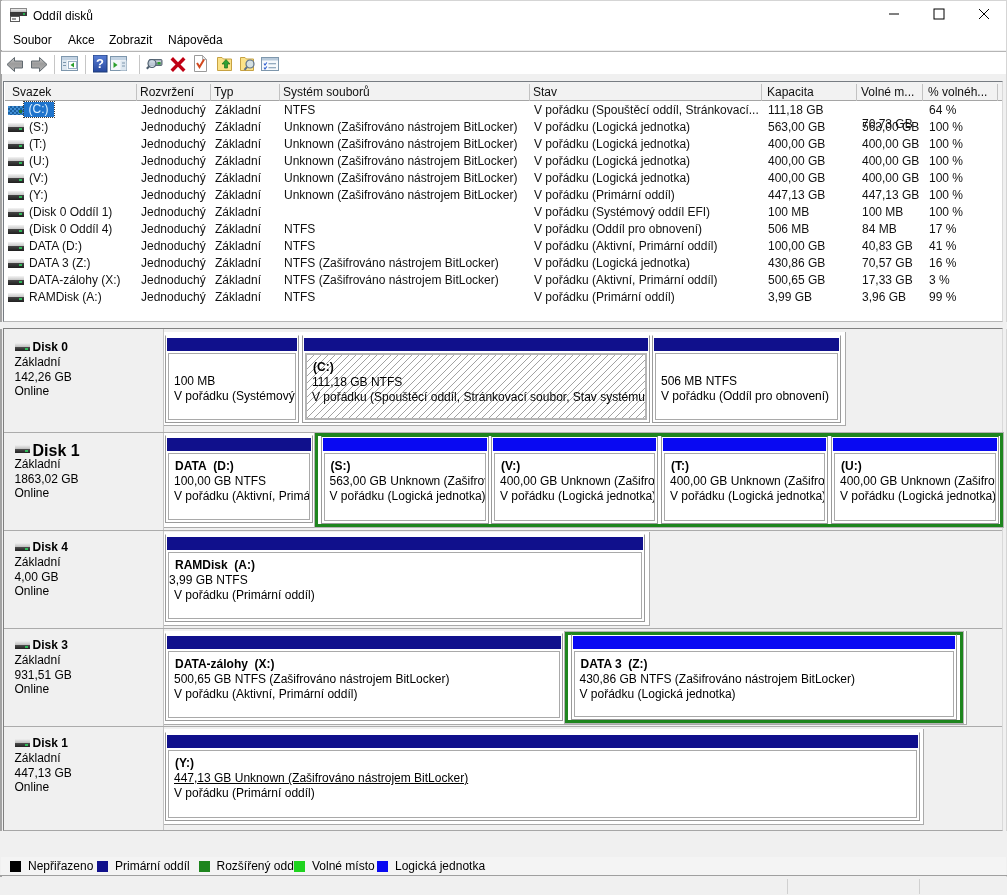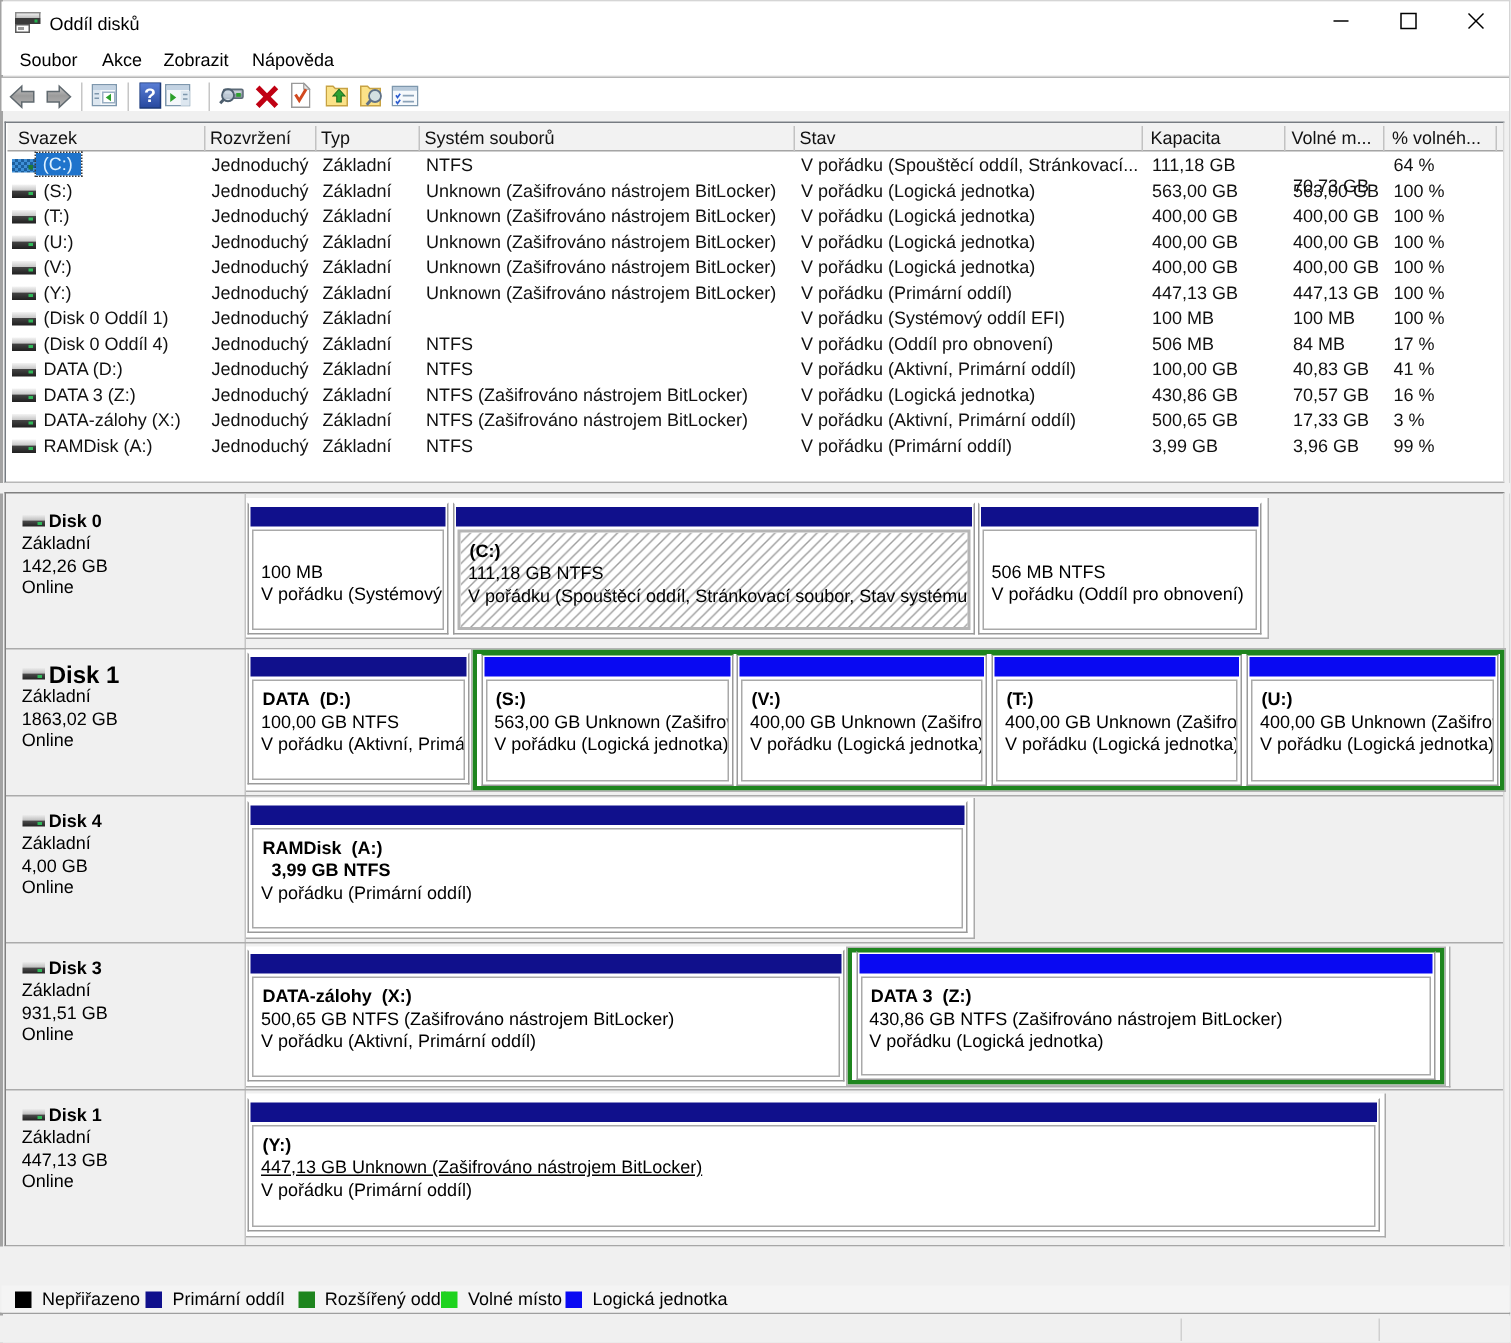--- a/index.html
+++ b/index.html
@@ -461,21 +461,21 @@
       <div style="position:absolute;left:6px;top:5px;width:167.5px;font-weight:bold;white-space:nowrap;">(U:)</div>
       <div style="position:absolute;left:5px;top:20px;width:167.5px;white-space:nowrap;">400,00 GB Unknown (Zašifrov</div>
       <div style="position:absolute;left:5px;top:34.5px;width:167.5px;white-space:nowrap;">V pořádku (Logická jednotka)</div>
     </div>
   </div>
 <div style="position:absolute;left:164px;top:532px;width:486px;height:94px;background:#fff;border-right:1px solid #aaa;border-bottom:1px solid #aaa;"></div>
 <div style="position:absolute;left:165px;top:534px;width:480px;height:88px;border:1px solid #9a9a9a;border-top:1px solid #ffffff;background:#fff;overflow:hidden;">
     <div style="position:absolute;left:1px;top:2px;width:476px;height:13px;background:#10108c;"></div>
     <div style="position:absolute;left:2px;right:2px;top:17px;bottom:2px;border:1px solid #a9a9a9;background:#fff;overflow:hidden;font-size:12px;color:#000;">
       <div style="position:absolute;left:6px;top:5px;width:480px;font-weight:bold;white-space:nowrap;">RAMDisk&nbsp; (A:)</div>
-      <div style="position:absolute;left:12px;top:20px;width:480px;white-space:nowrap;font-weight:bold;">3,99 GB NTFS</div>
+      <div style="position:absolute;left:0;top:20px;width:480px;white-space:nowrap;">3,99 GB NTFS</div>
       <div style="position:absolute;left:5px;top:34.5px;width:480px;white-space:nowrap;">V pořádku (Primární oddíl)</div>
     </div>
   </div>
 <div style="position:absolute;left:164px;top:630.5px;width:803px;height:94.5px;background:#fff;border-right:1px solid #aaa;border-bottom:1px solid #aaa;"></div>
 <div style="position:absolute;left:165px;top:633px;width:398px;height:88px;border:1px solid #9a9a9a;border-top:1px solid #ffffff;background:#fff;overflow:hidden;">
     <div style="position:absolute;left:1px;top:2px;width:394px;height:13px;background:#10108c;"></div>
     <div style="position:absolute;left:2px;right:2px;top:17px;bottom:2px;border:1px solid #a9a9a9;background:#fff;overflow:hidden;font-size:12px;color:#000;">
       <div style="position:absolute;left:6px;top:5px;width:398px;font-weight:bold;white-space:nowrap;">DATA-zálohy&nbsp; (X:)</div>
       <div style="position:absolute;left:5px;top:20px;width:398px;white-space:nowrap;">500,65 GB NTFS (Zašifrováno nástrojem BitLocker)</div>
       <div style="position:absolute;left:5px;top:34.5px;width:398px;white-space:nowrap;">V pořádku (Aktivní, Primární oddíl)</div>

